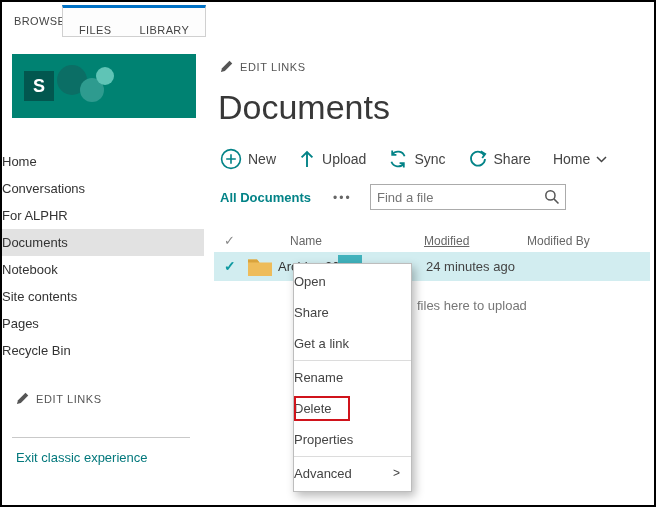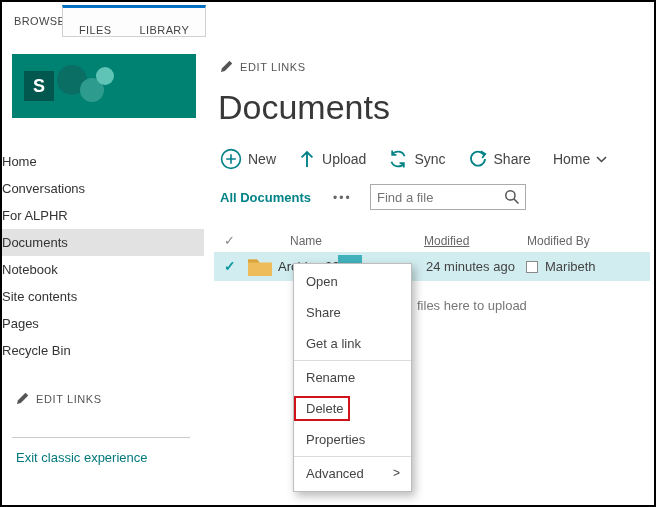--- a/index.html
+++ b/index.html
@@ -40,21 +40,21 @@
     letter-spacing:.6px;display:flex;align-items:center;gap:7px;cursor:pointer;}
   .page-title{position:absolute;left:6px;top:48px;font-size:34px;font-weight:300;color:#383838;}
 
   .toolbar{position:absolute;left:8px;top:108px;display:flex;align-items:center;gap:22px;}
   .tool-btn{display:flex;align-items:center;gap:6px;font-size:14px;color:#444;cursor:pointer;white-space:nowrap;}
   .tool-btn svg{display:block;}
 
   .view-row{position:absolute;left:8px;top:150px;display:flex;align-items:center;}
   .view-name{font-size:13px;font-weight:bold;color:#038387;cursor:pointer;}
   .view-ellipsis{margin-left:22px;font-size:12px;color:#666;letter-spacing:2px;cursor:pointer;}
-  .search-box{position:absolute;left:150px;top:-6px;width:156px;height:26px;box-sizing:border-box;
+  .search-box{position:absolute;left:150px;top:-6px;width:196px;height:26px;box-sizing:border-box;
     border:1px solid #ababab;background:#fff;display:flex;align-items:center;}
   .search-box input{flex:1;border:none;outline:none;font-size:13px;color:#444;
     padding:0 6px;font-family:"Liberation Sans",sans-serif;background:transparent;min-width:0;}
   .search-btn{width:26px;height:24px;display:flex;align-items:center;justify-content:center;cursor:pointer;}
 
   .table-header{position:absolute;left:0;top:188px;right:8px;height:26px;font-size:12px;color:#666;}
   .th{position:absolute;top:0;line-height:26px;cursor:pointer;}
   .th-check{left:12px;color:#888;font-size:13px;}
   .th-name{left:78px;}
   .th-modified{left:212px;text-decoration:underline;}
@@ -68,21 +68,21 @@
   .row-modified{position:absolute;left:212px;top:0;line-height:29px;color:#444;}
   .row-person{position:absolute;left:312px;top:0;height:29px;display:flex;align-items:center;gap:7px;color:#444;}
   .person-checkbox{width:12px;height:12px;border:1px solid #8a8a8a;background:#fff;box-sizing:border-box;}
 
   .dropzone-text{position:absolute;left:205px;top:258px;font-size:13px;color:#777;}
 
   
   .ctx{position:absolute;left:291px;top:261px;width:119px;box-sizing:border-box;
     background:#fff;border:1px solid #bdbdbd;box-shadow:3px 4px 9px rgba(0,0,0,.28);
     z-index:10;padding:2px 0;}
-  .ctx-item{position:relative;height:31px;line-height:31px;padding-left:12px;
+  .ctx-item{position:relative;height:31px;line-height:31px;
     font-size:13px;color:#444;cursor:pointer;}
   .ctx-divider{border-top:1px solid #dcdcdc;margin:1px 0;height:0;}
   .ctx-marker{position:absolute;right:11px;top:0;line-height:31px;color:#444;font-size:12px;}
   .red-box{position:absolute;left:0;top:3px;width:56px;height:25px;box-sizing:border-box;
     border:2px solid #d0131b;pointer-events:none;}
 </style>
 </head>
 <body>
 
 <div class="page">
@@ -197,24 +197,20 @@
 
     <div class="doc-row">
       <span class="row-check">✓</span>
       <svg class="row-folder" width="24" height="19" viewBox="0 0 24 19">
         <path d="M0 2.5h9l2.5 3H24V19H0z" fill="#eebc5a"></path>
         <path d="M0 2.5h9l2.5 3H0z" fill="#d9a33c"></path>
       </svg>
       <span class="row-name">Archive 2021</span>
       <span class="row-menu-btn"></span>
       <span class="row-modified">24 minutes ago</span>
-      <span class="row-person">
-        <span class="person-checkbox"></span>
-        <span>Maribeth</span>
-      </span>
     </div>
 
     <div class="dropzone-text">files here to upload</div>
   </div>
 
   <div class="ctx">
     <div class="ctx-item">Open</div>
     <div class="ctx-item">Share</div>
     <div class="ctx-item">Get a link</div>
     <div class="ctx-divider"></div>

